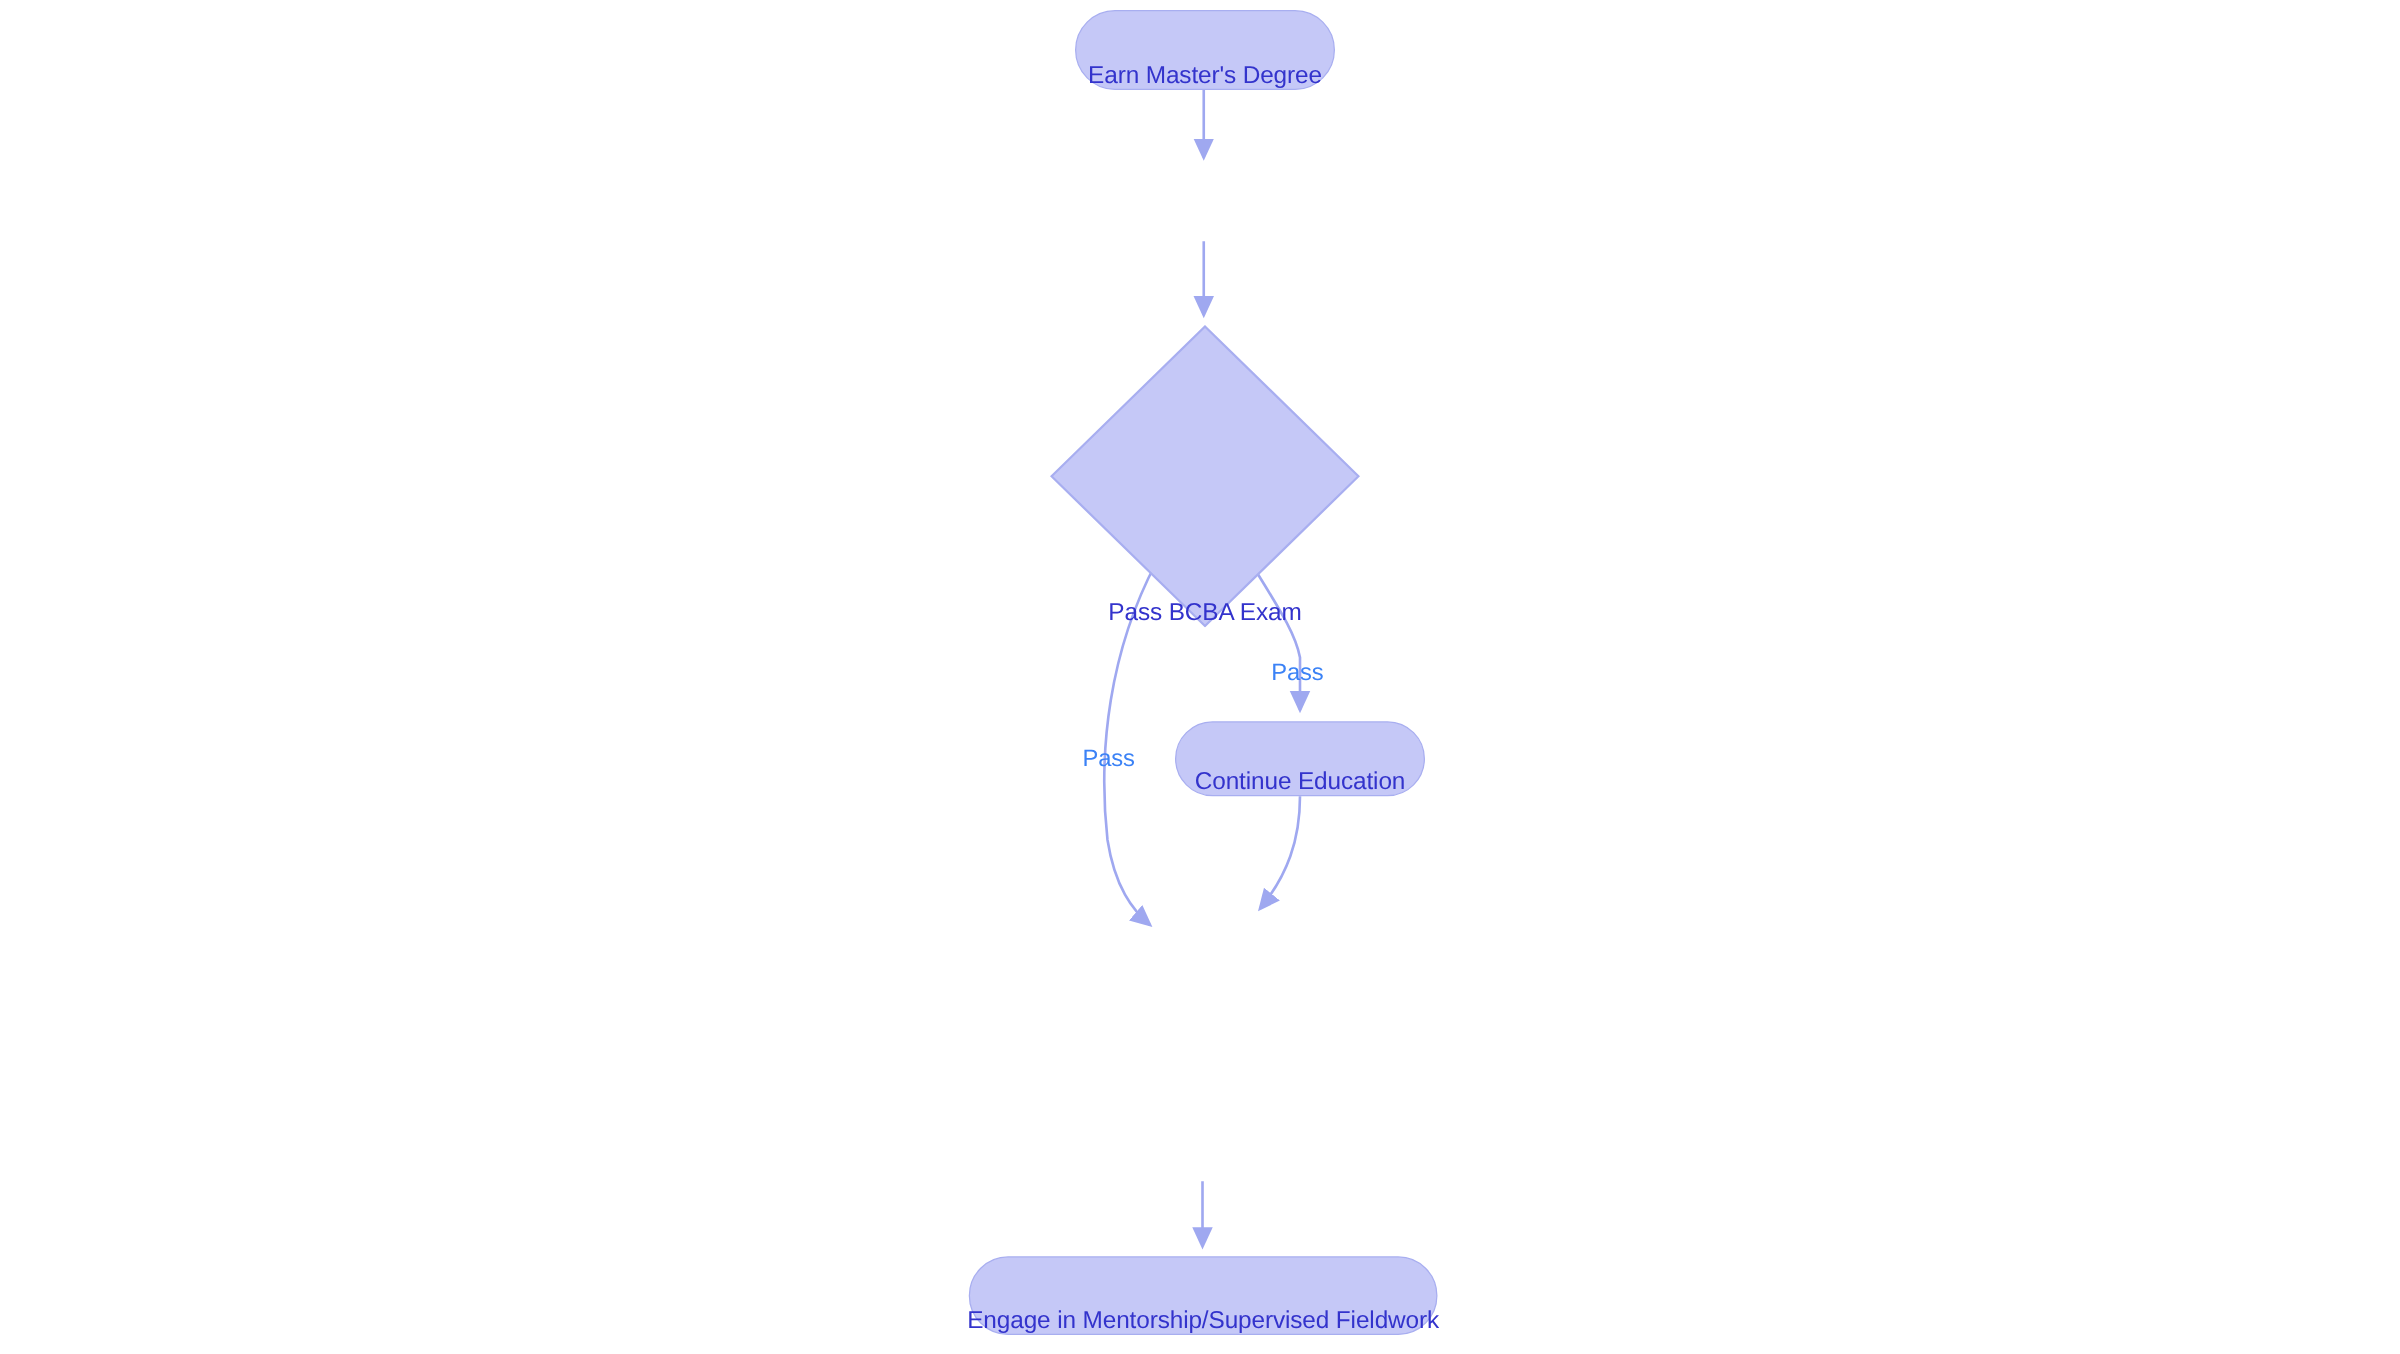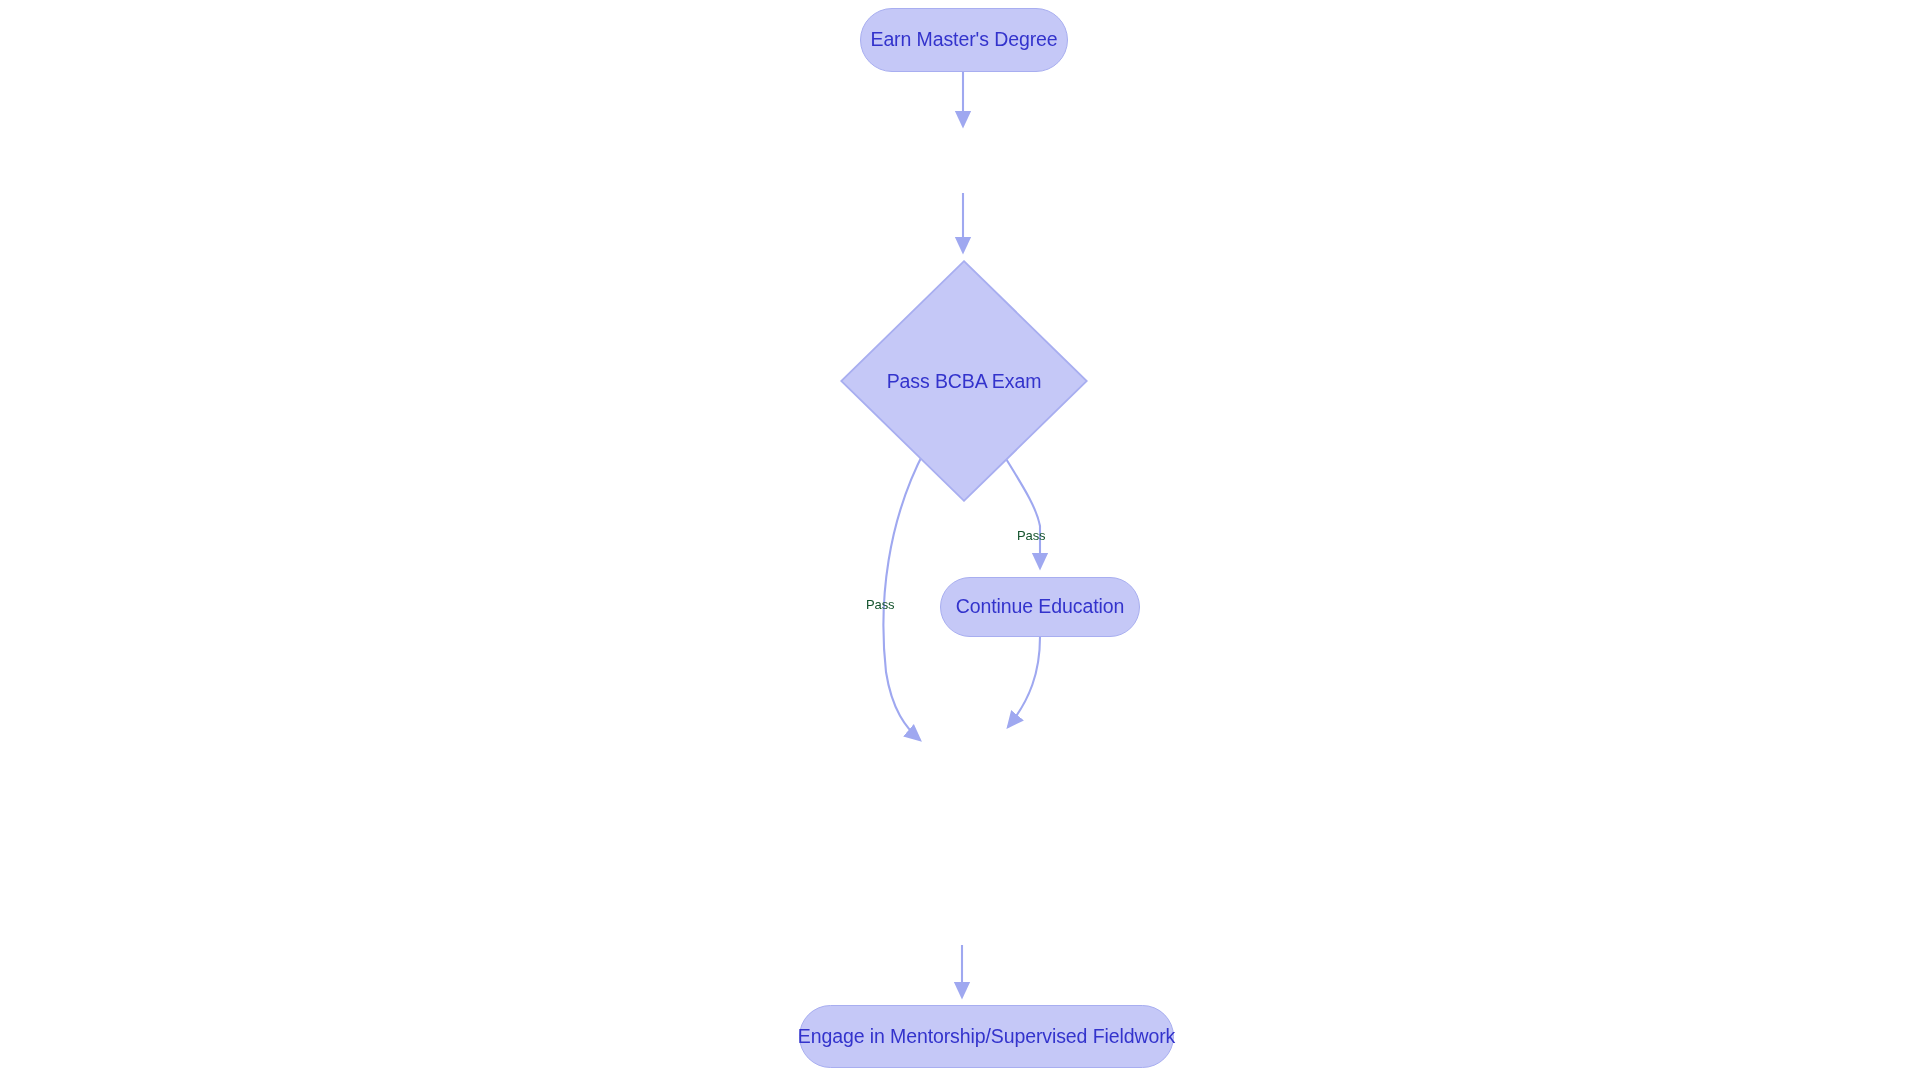--- a/index.html
+++ b/index.html
@@ -23,21 +23,21 @@
     position: absolute;
     left: 0;
     top: 0;
     width: 1920px;
     height: 1083px;
   }
   .node {
     position: absolute;
     box-sizing: border-box;
     display: flex;
-    align-items: center;
+    align-items: flex-end;
     justify-content: center;
     text-align: center;
     color: #3333cc;
     background: #c5c8f7;
     border: 1.4px solid #a8aef0;
     z-index: 2;
   }
   .node-pill {
     border-radius: 999px;
     font-size: 19.5px;
@@ -61,22 +61,22 @@
   .node-diamond .diamond-label {
     position: relative;
     z-index: 1;
     font-size: 19.5px;
     color: #3333cc;
     white-space: nowrap;
     letter-spacing: -0.1px;
   }
   .edge-label {
     position: absolute;
-    color: #14532d;
-    font-size: 13px;
+    color: #3b82f6;
+    font-size: 19px;
     letter-spacing: -0.1px;
     white-space: nowrap;
     background: transparent;
     z-index: 3;
   }
 </style>
 </head>
 <body>
 
 <div id="flow-canvas">
@@ -111,21 +111,21 @@
   </div>
 
   <div class="node node-diamond" style="left:840px; top:260px; width:248px; height:242px;">
     <svg class="diamond-shape" viewBox="0 0 248 242" preserveAspectRatio="none">
       <polygon points="124,1.2 246.8,121 124,240.8 1.2,121" fill="#c5c8f7" stroke="#a8aef0" stroke-width="1.8"></polygon>
     </svg>
     <span class="diamond-label">Pass BCBA Exam</span>
   </div>
 
 
-  <div class="node node-pill" style="left:775px; top:1005px; width:375px; height:63px;margin-left:24px;">
+  <div class="node node-pill" style="left:775px; top:1005px; width:375px; height:63px;">
     <span>Engage in Mentorship/Supervised Fieldwork</span>
   </div>
 
   <div class="edge-label" style="left:1017px; top:528px;">Pass</div>
 
   <div class="edge-label" style="left:866px; top:597px;">Pass</div>
 
 </div>
 
 </body></html>

